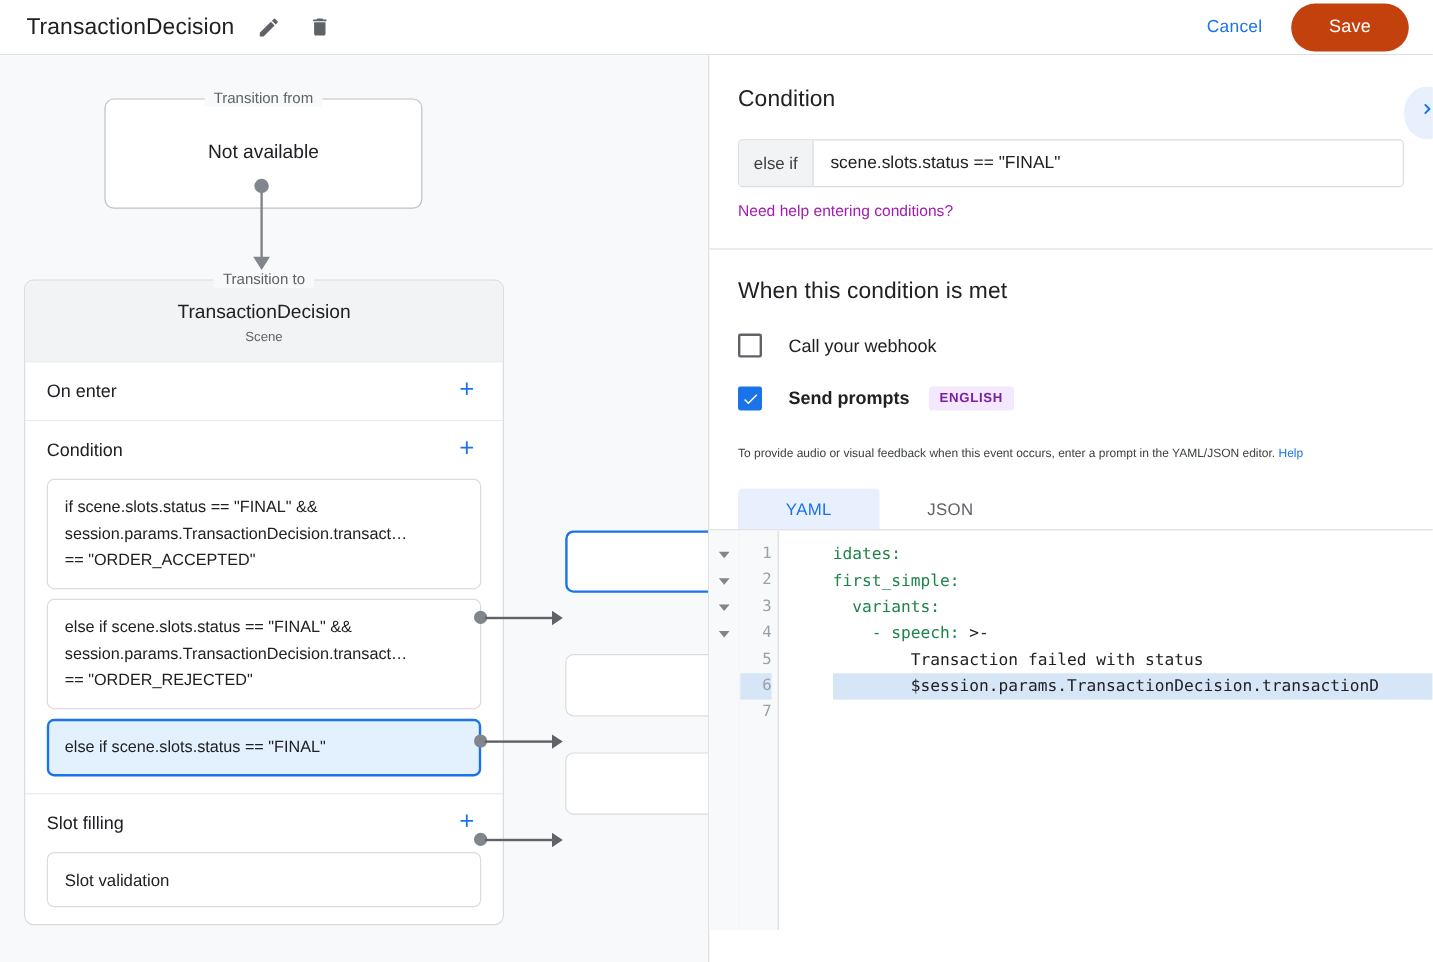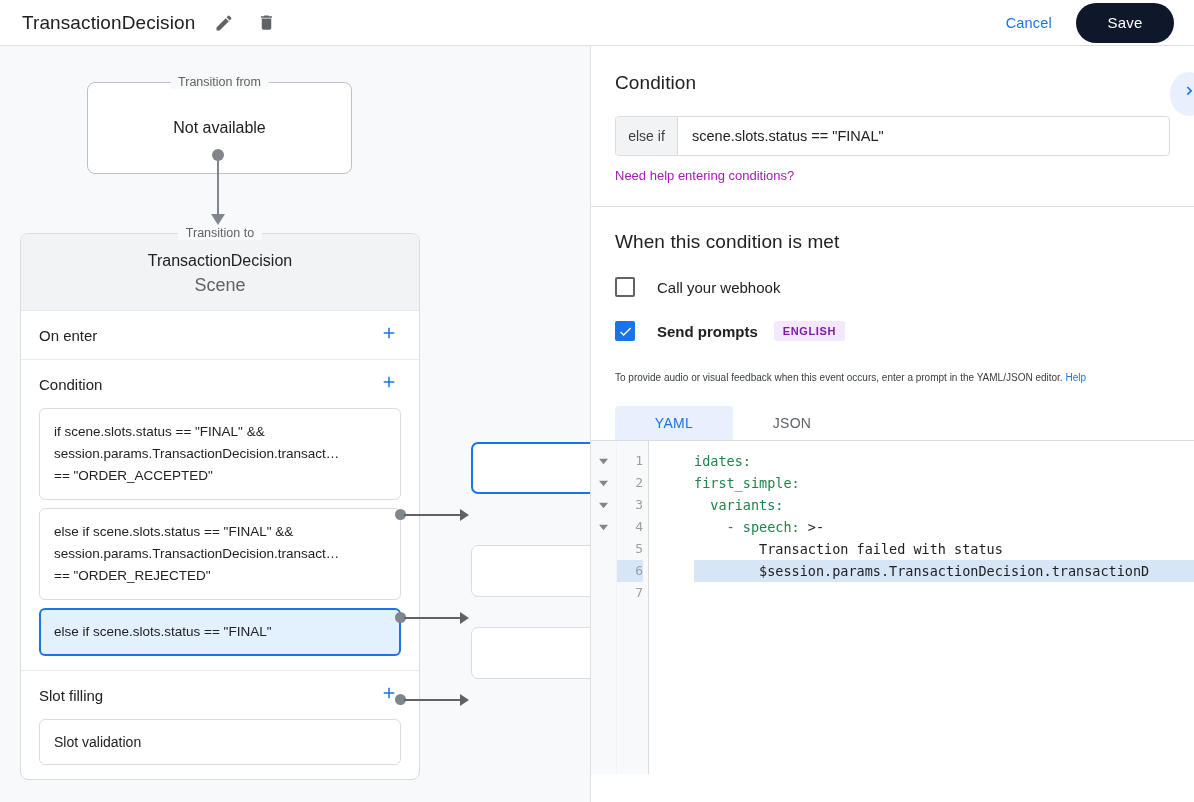--- a/index.html
+++ b/index.html
@@ -41,21 +41,21 @@
   .cancel-btn {
     font-size: 14.5px; color: #1a73e8;
     background: none; border: none;
     cursor: pointer; padding: 9px 12px;
     border-radius: 4px;
     font-family: inherit;
     letter-spacing: .2px;
   }
   .save-btn {
     margin-left: 12px; margin-right: 20px;
-    background: #0f172a; color: #ffffff;
+    background: #c2410c; color: #ffffff;
     border: none; border-radius: 22px;
     height: 40px; min-width: 98px;
     font-size: 15px; letter-spacing: .2px;
     cursor: pointer;
     font-family: inherit;
   }
 
   
   .canvas {
     position: absolute; left: 0; top: 46px;
@@ -132,21 +132,21 @@
     text-align: center;
     position: relative;
   }
   #node-to .to-legend {
     position: absolute; top: -8px; left: 50%;
     transform: translateX(-50%);
     background: #f8f9fa; padding: 0 8px;
     font-size: 12.5px; color: #5f6368;
   }
   #node-to .to-title { font-size: 16px; color: #202124; }
-  #node-to .to-sub   { font-size: 18px; color: #5f6368; margin-top: 5px; }
+  #node-to .to-sub   { font-size: 11px; color: #5f6368; margin-top: 5px; }
 
   .section {
     border-top: 1px solid #e8eaed;
     padding: 0 18px 14px;
   }
   .section:first-of-type { border-top: 1px solid #dadce0; }
   .section-head {
     display: flex; align-items: center;
     justify-content: space-between;
     height: 48px;

